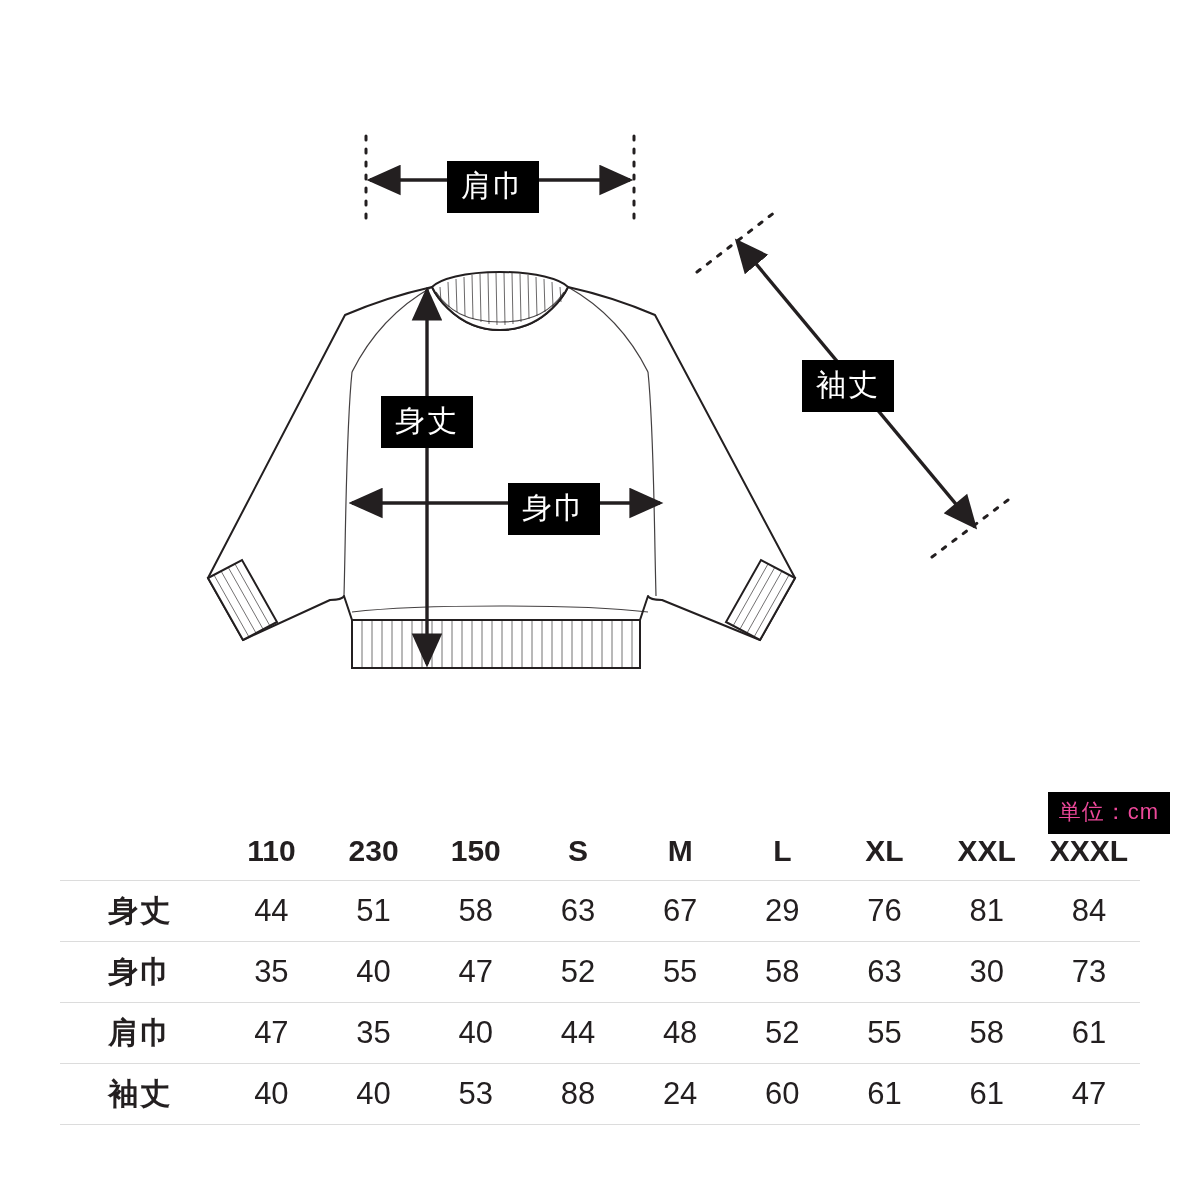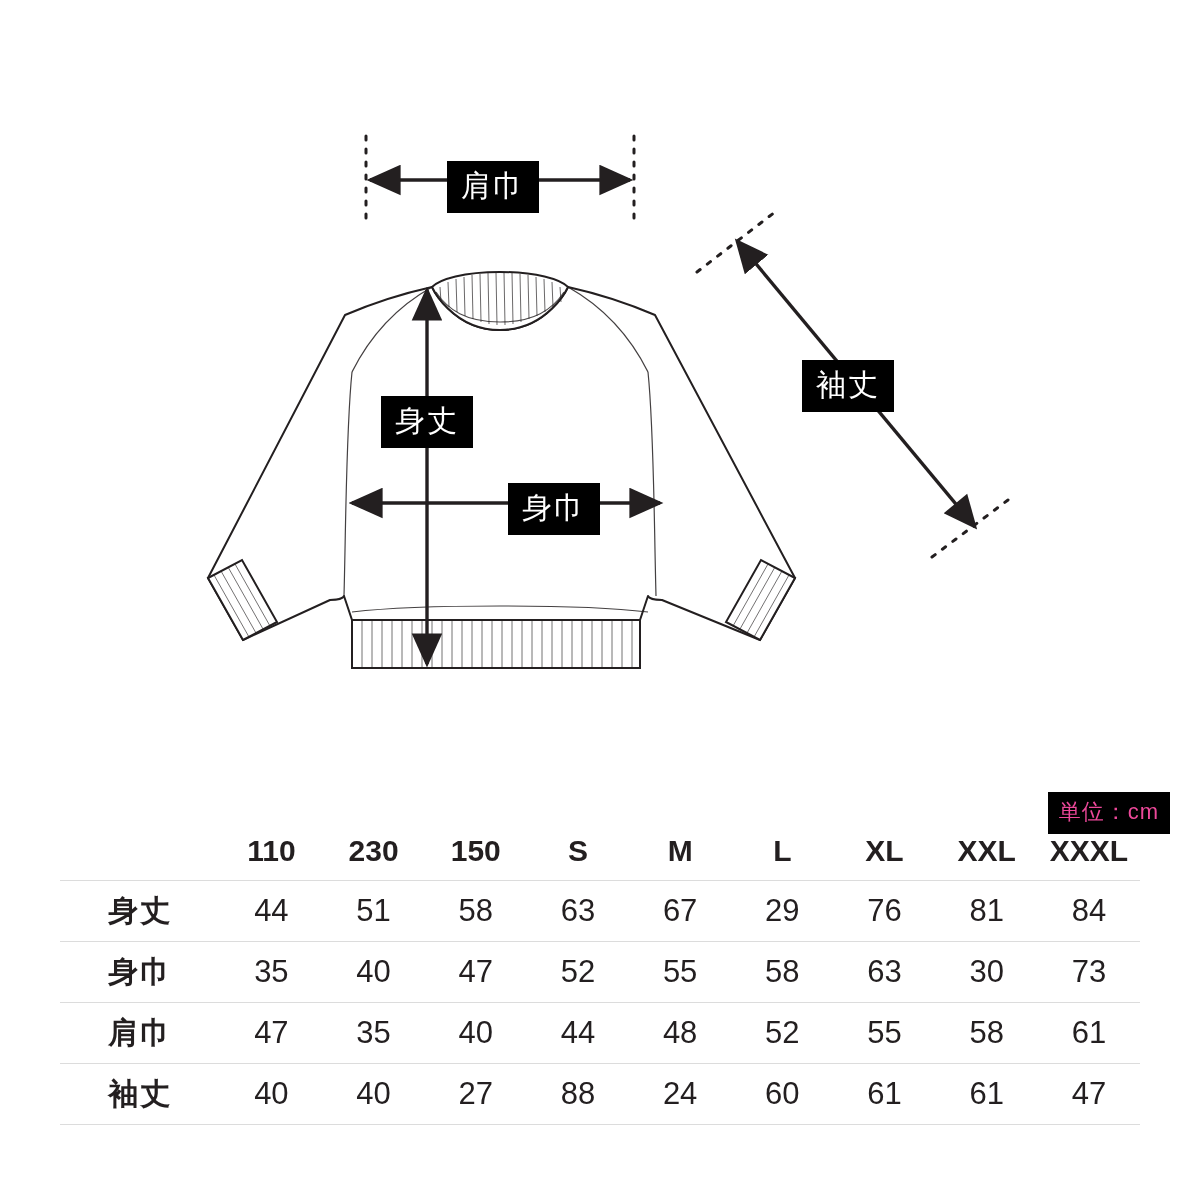--- a/index.html
+++ b/index.html
@@ -326,21 +326,21 @@
         <td>48</td>
         <td>52</td>
         <td>55</td>
         <td>58</td>
         <td>61</td>
       </tr>
       <tr>
         <th class="row-head">袖丈</th>
         <td>40</td>
         <td>40</td>
-        <td>27</td>
+        <td>53</td>
         <td>88</td>
         <td>24</td>
         <td>60</td>
         <td>61</td>
         <td>61</td>
         <td>47</td>
       </tr>
     </tbody>
   </table>
 </div>

